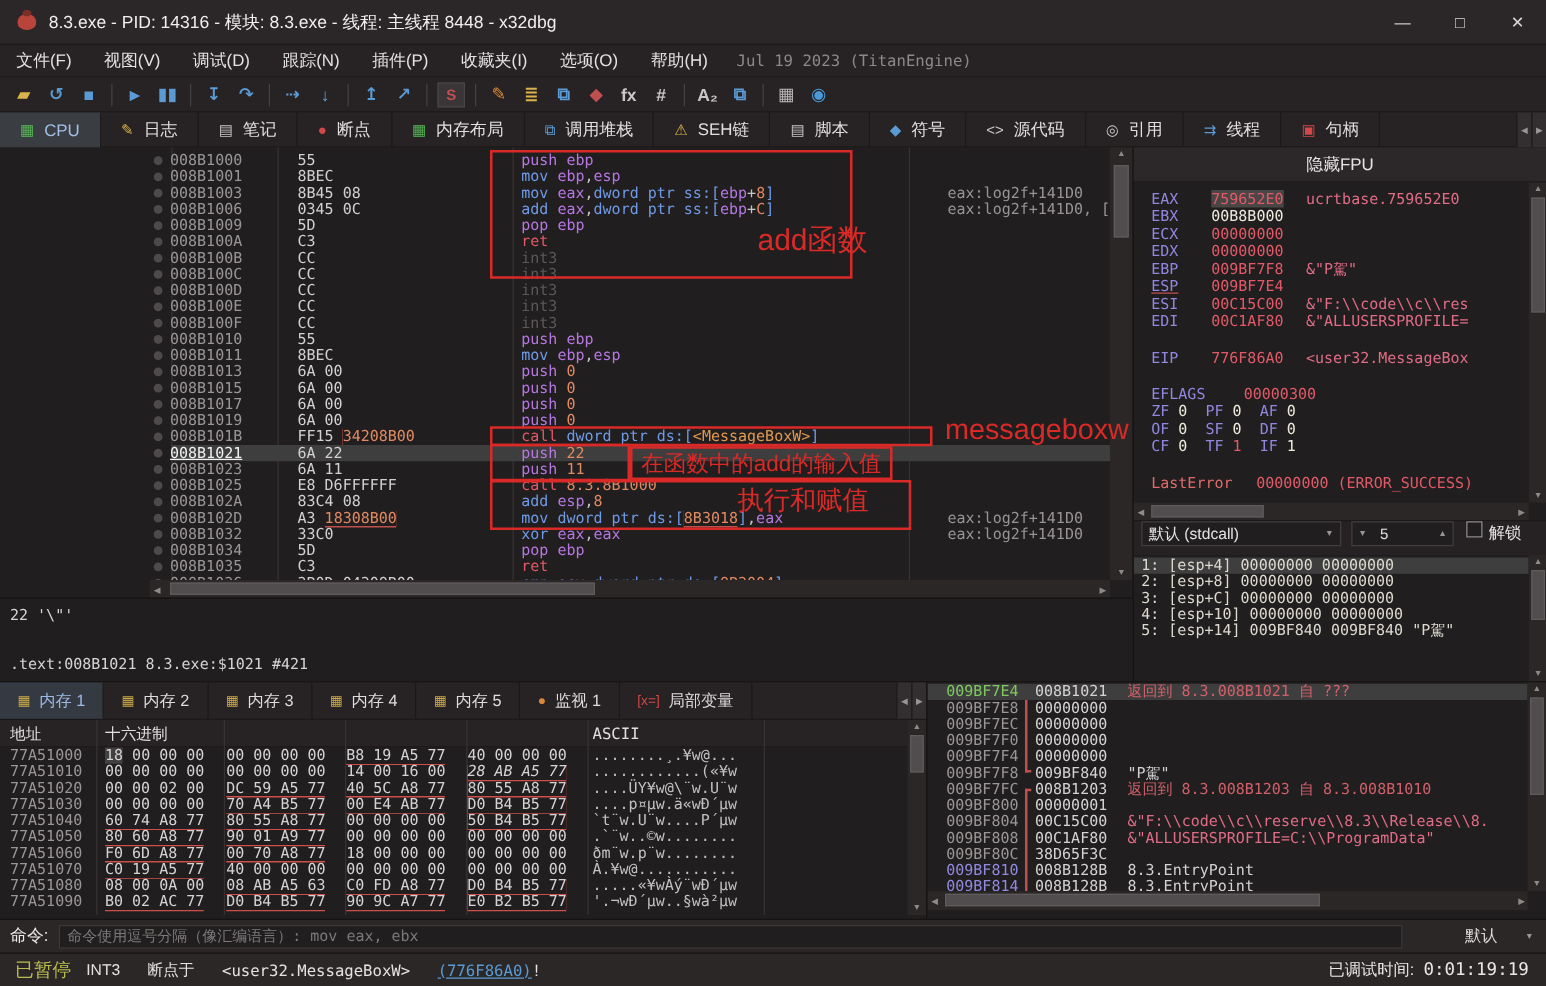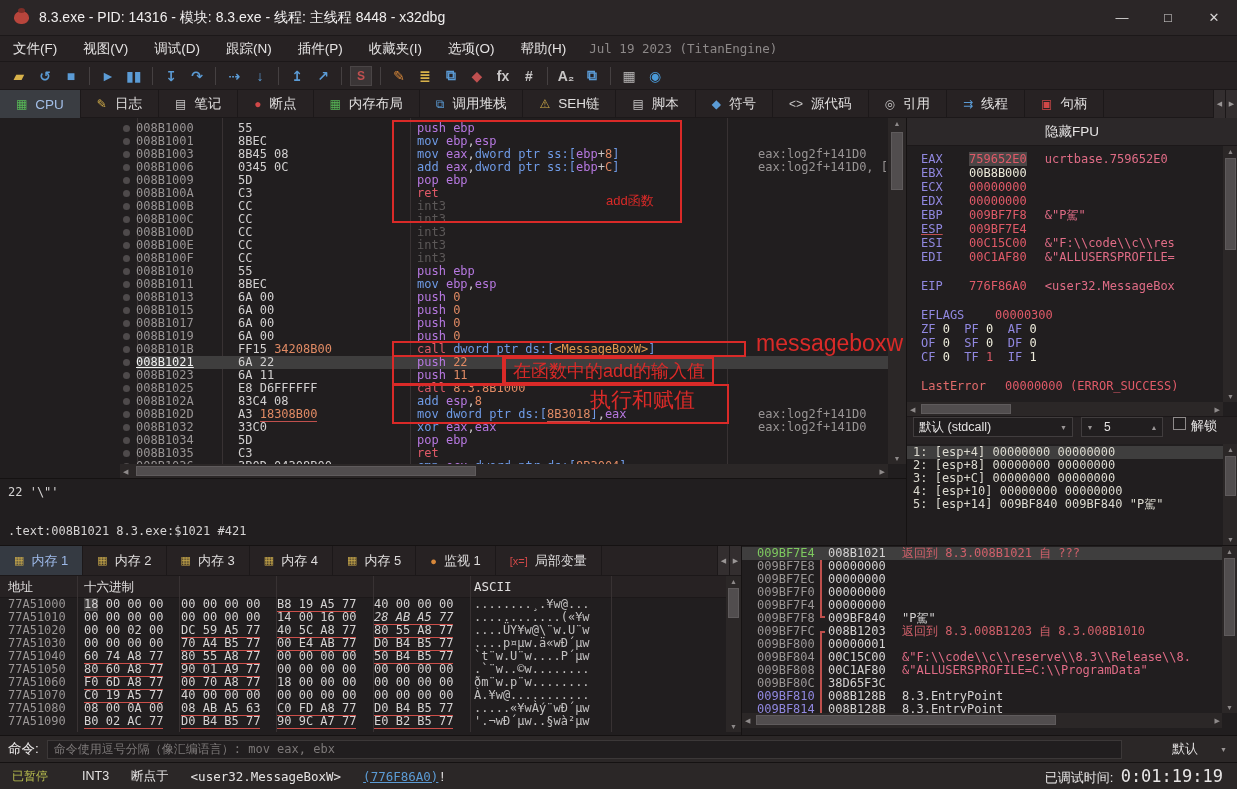--- a/index.html
+++ b/index.html
@@ -147,21 +147,21 @@
   .commandbar { position:absolute; left:0; top:735px; width:1237px; height:27px; background:#2b2727;
     display:flex; align-items:center; border-top:1px solid #151212; }
   .cmd-label { font-size:13.5px; color:#eceaea; margin:0 8px 0 8px; }
   .cmd-input { width:1075px; height:19px; background:#211e1f; border:1px solid #3c3838; color:#d8d6d6;
     font-family:"DejaVu Sans Mono",monospace; font-size:12px; padding:0 6px; outline:none; }
   .cmd-input::placeholder { color:#7d7979; }
   .cmd-profile { margin-left:auto; display:flex; align-items:center; padding-right:10px; font-size:13px; color:#dedcdc; }
   .cmd-profile .caret { font-size:7px; color:#9a9696; margin-left:22px; }
   .statusbar { position:absolute; left:0; top:762px; width:1237px; height:27px; background:#2b2727;
     display:flex; align-items:center; border-top:1px solid #151212; font-size:13px; }
-  .st-state { color:#b8bd4e; margin:0 34px 0 12px; font-size:12px; }
+  .st-state { color:#b8bd4e; margin:0 12px 0 12px; font-size:15px; }
   .st-part { color:#e4e2e2; margin-right:22px; font-family:"DejaVu Sans Mono",monospace; font-size:12.5px; }
   .st-link { color:#5b9bd5; text-decoration:underline; font-family:"DejaVu Sans Mono",monospace; font-size:12.5px; }
   .st-excl { color:#e4e2e2; margin-left:2px; }
   .st-right { margin-left:auto; padding-right:14px; color:#e8e6e6; font-size:13px; }
 </style>
 </head>
 <body>
 
 <div id="app">
 
@@ -303,21 +303,21 @@
         <div class="drow"><span class="d-dot"></span><span class="d-addr">008B1025</span><span class="d-bytes"><span class="k-by">E8 D6FFFFFF</span></span><span class="d-instr"><span class="k-rd">call </span><span class="k-nm">8.3.8B1000</span></span></div>
         <div class="drow"><span class="d-dot"></span><span class="d-addr">008B102A</span><span class="d-bytes"><span class="k-by">83C4 08</span></span><span class="d-instr"><span class="k-bl">add </span><span class="k-pu">esp</span><span class="k-df">,</span><span class="k-nm">8</span></span></div>
         <div class="drow"><span class="d-dot"></span><span class="d-addr">008B102D</span><span class="d-bytes"><span class="k-by">A3 </span><span class="k-nm k-un">18308B00</span></span><span class="d-instr"><span class="k-bl">mov </span><span class="k-bl">dword ptr ds:[</span><span class="k-nm k-un">8B3018</span><span class="k-bl">]</span><span class="k-df">,</span><span class="k-pu">eax</span></span><span class="d-cm">eax:log2f+141D0</span></div>
         <div class="drow"><span class="d-dot"></span><span class="d-addr">008B1032</span><span class="d-bytes"><span class="k-by">33C0</span></span><span class="d-instr"><span class="k-bl">xor </span><span class="k-pu">eax</span><span class="k-df">,</span><span class="k-pu">eax</span></span><span class="d-cm">eax:log2f+141D0</span></div>
         <div class="drow"><span class="d-dot"></span><span class="d-addr">008B1034</span><span class="d-bytes"><span class="k-by">5D</span></span><span class="d-instr"><span class="k-pu">pop </span><span class="k-pu">ebp</span></span></div>
         <div class="drow"><span class="d-dot"></span><span class="d-addr">008B1035</span><span class="d-bytes"><span class="k-by">C3</span></span><span class="d-instr"><span class="k-rd">ret</span></span></div>
         <div class="drow"><span class="d-dot"></span><span class="d-addr">008B1036</span><span class="d-bytes"><span class="k-by">3B0D 04308B00</span></span><span class="d-instr"><span class="k-bl">cmp </span><span class="k-pu">ecx</span><span class="k-df">,</span><span class="k-bl">dword ptr ds:[</span><span class="k-nm k-un">8B3004</span><span class="k-bl">]</span></span></div>
       </div>
 
     <div class="ann" style="left:392px;top:2px;width:290px;height:103px"></div>
-    <div class="ann-label" style="left:606px;top:74px;font-size:13px">add函数</div>
+    <div class="ann-label" style="left:606px;top:58px;font-size:24px">add函数</div>
     <div class="ann" style="left:392px;top:223px;width:354px;height:16px"></div>
     <div class="ann-label" style="left:756px;top:212px;font-size:23px">messageboxw</div>
     <div class="ann" style="left:392px;top:237px;width:112px;height:30px"></div>
     <div class="ann" style="left:504px;top:239px;width:210px;height:27px;display:flex;align-items:center;justify-content:center">
       <span class="ann-label" style="position:static;font-size:18px">在函数中的add的输入值</span>
     </div>
     <div class="ann" style="left:392px;top:266px;width:337px;height:40px"></div>
     <div class="ann-label" style="left:590px;top:268px;font-size:21px">执行和赋值</div>
 
     <div class="vscroll" style="left:888px;top:0;width:18px;height:346px">
@@ -505,16 +505,16 @@
   </div>
 
   <div class="statusbar">
     <span class="st-state">已暂停</span>
     <span class="st-part" style="font-family:'Liberation Sans','DejaVu Sans',sans-serif">INT3</span>
     <span class="st-part" style="font-family:'Liberation Sans','DejaVu Sans',sans-serif">断点于</span>
     <span class="st-part">&lt;user32.MessageBoxW&gt;</span>
     <span class="st-link">(776F86A0)</span>
     <span class="st-excl">!</span>
     <span class="st-right">
-      <span>已调试时间:</span>&nbsp;&nbsp;<span class="mono" style="font-size:17px">0:01:19:19</span>
+      <span>已调试时间:</span>&nbsp;&nbsp;<span class="mono" style="font-size:14px">0:01:19:19</span>
     </span>
   </div>
 </div>
 
 </body></html>

